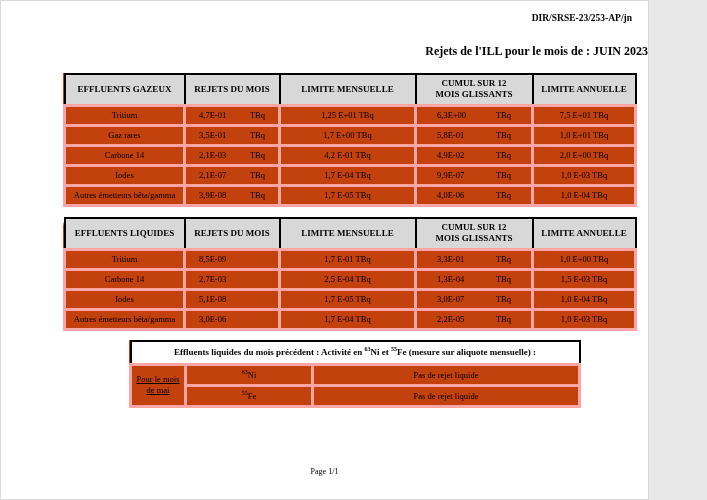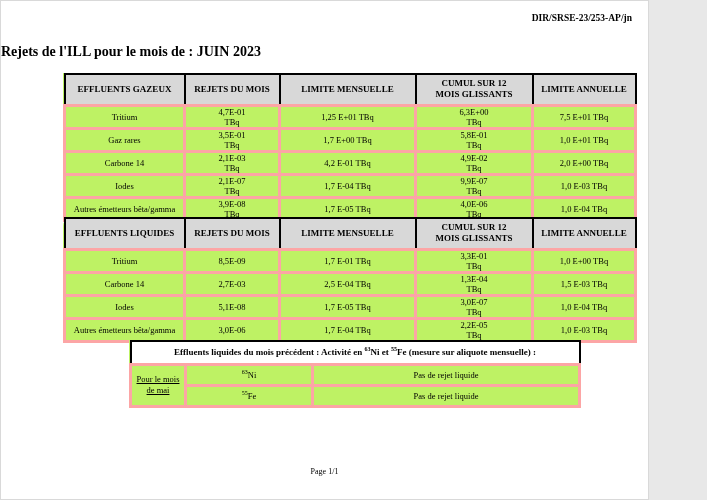--- a/index.html
+++ b/index.html
@@ -8,40 +8,40 @@
   .page {
     position:relative; width:649px; height:500px; background:#ffffff;
     border:1px solid #d9d9d9; overflow:hidden;
   }
   .ref {
     position:absolute; top:12px; right:16px;
     font-weight:bold; font-size:9.5px;
   }
   .title {
     position:absolute; top:43px; left:0; width:100%;
-    text-align:left; font-weight:bold; font-size:14px;
-  }
-  table { position:absolute; border-collapse:collapse; table-layout:fixed; background:#bef264; border:2px solid #000; }
+    text-align:right; font-weight:bold; font-size:12px;
+  }
+  table { position:absolute; border-collapse:collapse; table-layout:fixed; background:#c2410c; border:2px solid #000; }
   .tbl1 { left:62px; top:72px;  width:571px; }
   .tbl2 { left:62px; top:216px; width:571px;border-radius:9px; }
   .tbl3 { left:128px; top:339px; width:449px; }
   .tbl1 th, .tbl2 th {
     border:2px solid #000;
     background:var(--header-bg, #d8d8d8);
     font-size:9px; font-weight:bold;
     white-space:pre-line; line-height:1.25;
     padding:0 2px; text-align:center; vertical-align:middle;
   }
   td {
     border:3px solid #fca5a5; font-size:8.5px;
     text-align:center; vertical-align:middle; padding:0 2px;
   }
   .tbl1 thead tr, .tbl2 thead tr { height:31px; }
   .tbl1 tbody tr, .tbl2 tbody tr { height:20px; }
-  .vu { display:flex; justify-content:space-between; align-items:center; padding:0 11px;flex-direction:column; }
+  .vu { display:flex; justify-content:space-between; align-items:center; padding:0 11px; }
   .vu-c { padding:0 18px; }
   .t3-title {
     border:1px solid #000; background:#fff;
     font-weight:bold; font-size:9px; text-align:center; vertical-align:middle;
     height:23px; padding:0 2px;
   }
   .tbl3 tbody tr { height:21px; }
   .t3-label { text-decoration:underline; line-height:1.35; }
   sup { font-size:6px; vertical-align:super; line-height:0; }
   .footer {

